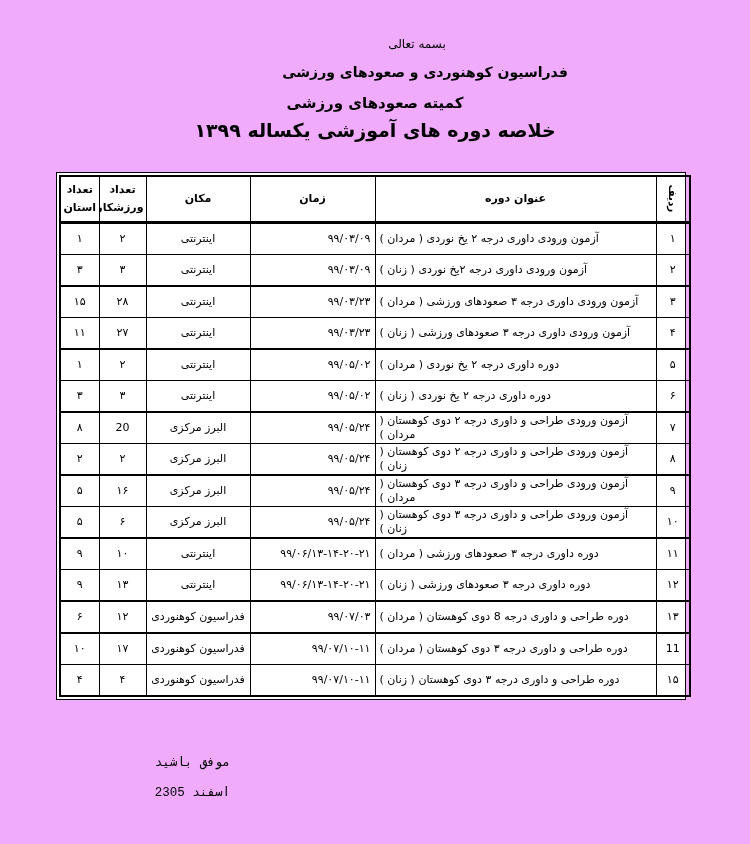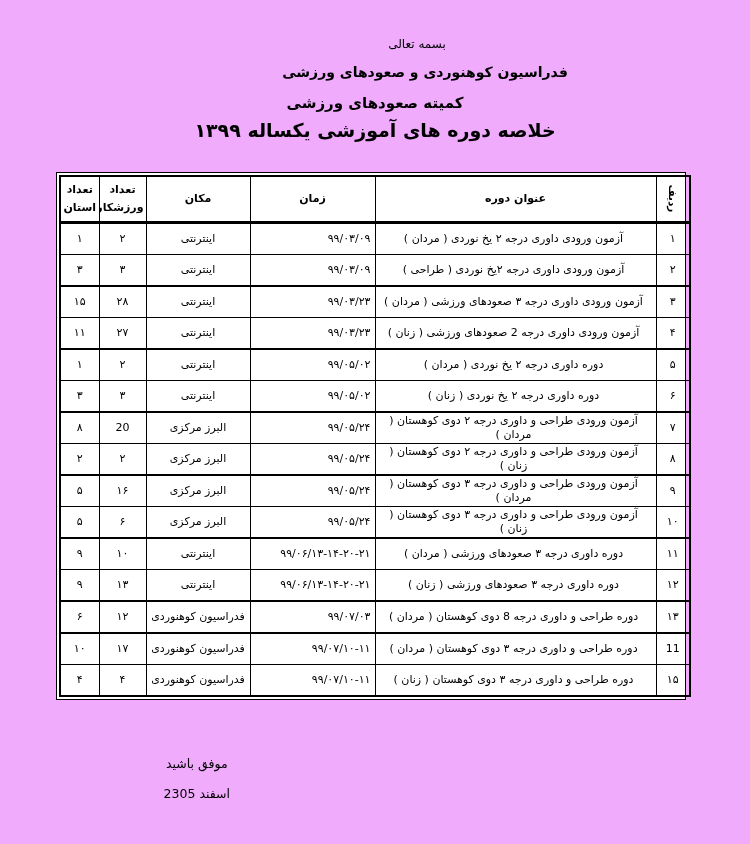--- a/index.html
+++ b/index.html
@@ -29,28 +29,28 @@
   thead th{
     height:42px;font-size:11px;font-weight:bold;text-align:center;
     vertical-align:middle;padding:1px 2px;border-bottom:3px solid #000;
     white-space:pre-line;line-height:1.6;
   }
   tbody td{
     height:28px;font-size:11px;vertical-align:middle;text-align:center;
     padding:1px 4px;line-height:1.25;
   }
   tr.pair-end td{border-bottom-width:2px;}
-  .c-title{text-align:center;padding-right:8px;}
+  .c-title{text-align:left;padding-right:8px;}
   .c-time{direction:ltr;text-align:right;font-size:11px;}
   .vert-text{display:inline-block;transform:rotate(90deg);white-space:nowrap;font-size:10.5px;}
 
   
   .footer{
     position:absolute;top:756px;right:520px;text-align:center;
-    direction:rtl;font-size:12.5px;line-height:1.2;
+    direction:rtl;font-size:12.5px;line-height:1.2;font-family:Liberation Mono, monospace;
   }
   .footer .fline{margin-bottom:15px;white-space:nowrap;}
 </style>
 </head>
 <body>
 
 <div class="page">
 
   <div class="hline h-bismillah">بسمه تعالی</div>
   <div class="hline h-federation">فدراسیون کوهنوردی و صعودهای ورزشی</div>
@@ -83,37 +83,37 @@
           <tr>
             <td>۱</td>
             <td class="c-title">آزمون ورودی داوری درجه ۲ یخ نوردی ( مردان )</td>
             <td class="c-time">۹۹/۰۳/۰۹</td>
             <td>اینترنتی</td>
             <td>۲</td>
             <td>۱</td>
           </tr>
           <tr class="pair-end">
             <td>۲</td>
-            <td class="c-title">آزمون ورودی داوری درجه ۲یخ نوردی ( طراحی )</td>
+            <td class="c-title">آزمون ورودی داوری درجه ۲یخ نوردی ( زنان )</td>
             <td class="c-time">۹۹/۰۳/۰۹</td>
             <td>اینترنتی</td>
             <td>۳</td>
             <td>۳</td>
           </tr>
           <tr>
             <td>۳</td>
             <td class="c-title">آزمون ورودی داوری درجه ۳ صعودهای ورزشی ( مردان )</td>
             <td class="c-time">۹۹/۰۳/۲۳</td>
             <td>اینترنتی</td>
             <td>۲۸</td>
             <td>۱۵</td>
           </tr>
           <tr class="pair-end">
             <td>۴</td>
-            <td class="c-title">آزمون ورودی داوری درجه 2 صعودهای ورزشی ( زنان )</td>
+            <td class="c-title">آزمون ورودی داوری درجه ۳ صعودهای ورزشی ( زنان )</td>
             <td class="c-time">۹۹/۰۳/۲۳</td>
             <td>اینترنتی</td>
             <td>۲۷</td>
             <td>۱۱</td>
           </tr>
           <tr>
             <td>۵</td>
             <td class="c-title">دوره داوری درجه ۲ یخ نوردی ( مردان )</td>
             <td class="c-time">۹۹/۰۵/۰۲</td>
             <td>اینترنتی</td>

